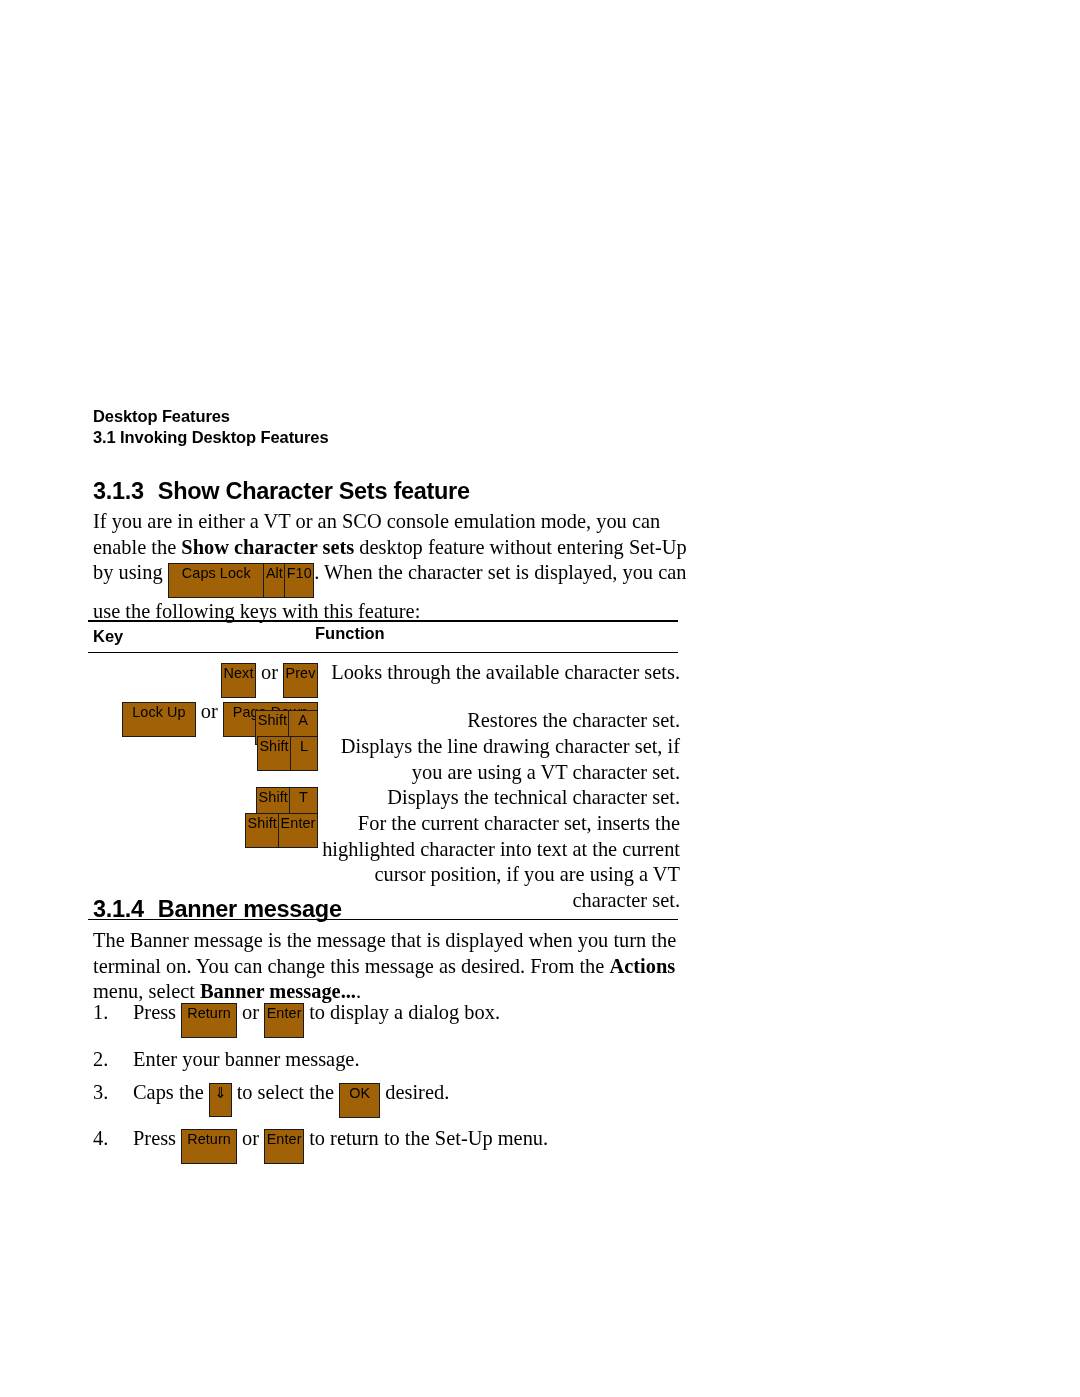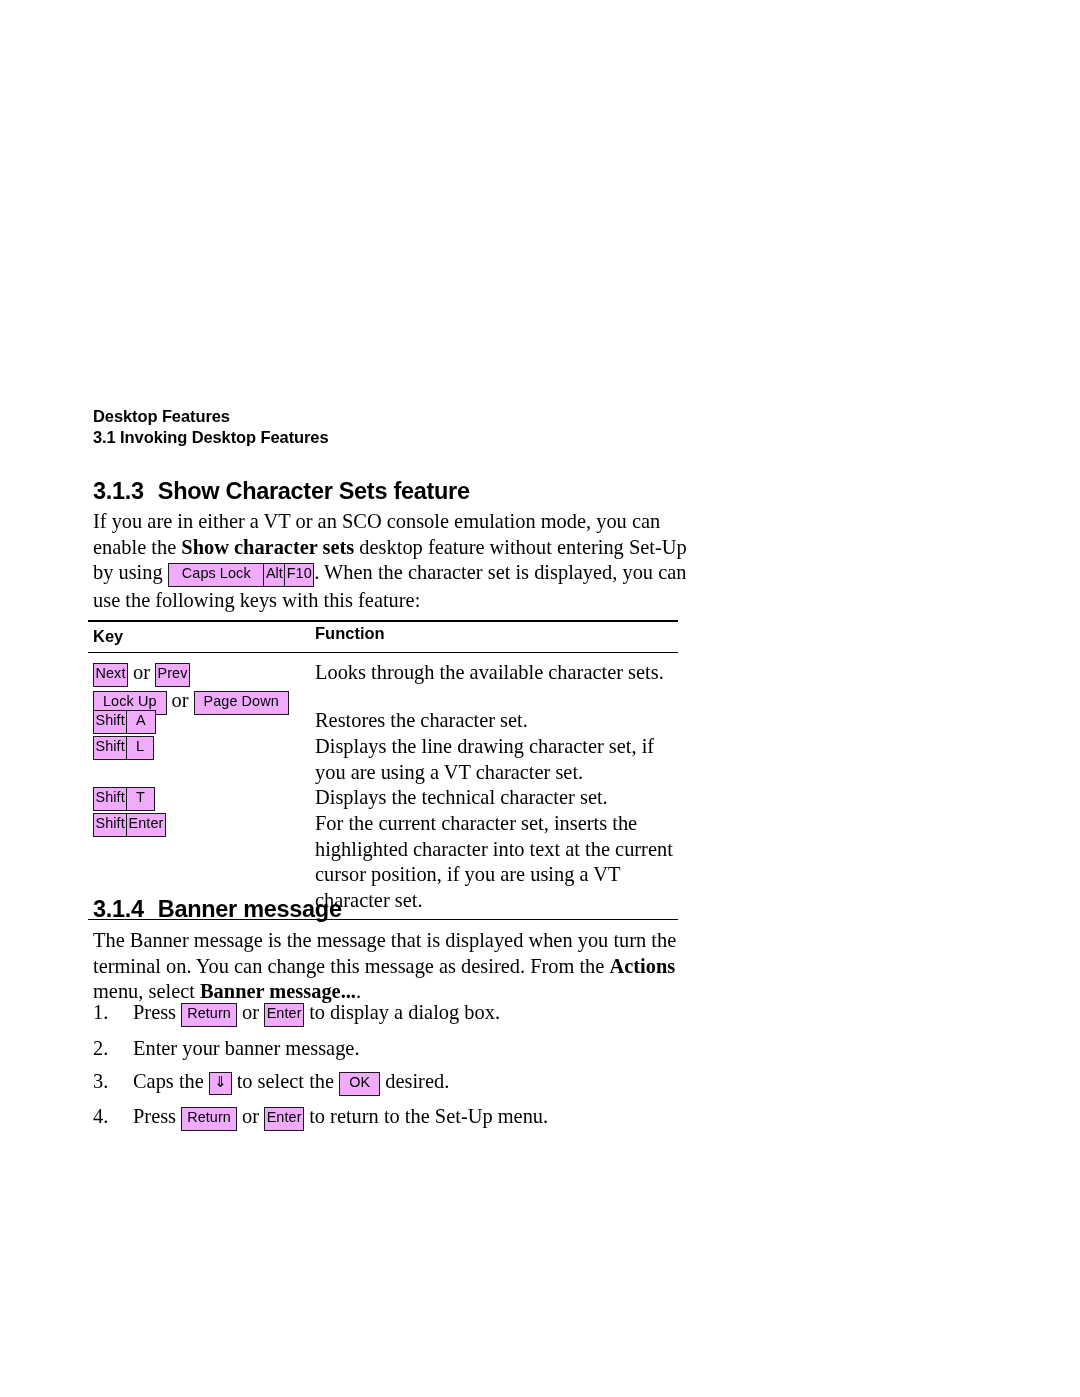--- a/index.html
+++ b/index.html
@@ -73,24 +73,24 @@
     white-space: nowrap;
     position: relative;
     top: -1px;
   }
   .key {
     display: inline-block;
     font-family: "Liberation Sans", sans-serif;
     font-size: 14.4px;
     line-height: 17px;
     border: 1.3px solid #1a1a1a;
-    padding: 1px 5px 4px 5px;
+    padding: 1px 5px 15px 5px;
     margin: 0;
     vertical-align: baseline;
-    background: #f0abfc;
+    background: #a16207;
     box-sizing: border-box;
     white-space: nowrap;
     letter-spacing: 0.1px;
   }
   
   .keygroup .key + .key { border-left-width: 1.3px; margin-left: -1.3px; }
   .key.tight { padding-left: 1.5px; padding-right: 1.5px; }
   .key.wide  { padding-left: 9px;  padding-right: 9px; }
   .key.xwide { padding-left: 13px; padding-right: 13px; }
   .key.arrow {
@@ -123,20 +123,21 @@
     position: relative;
     height: 21px;
   }
   #keytable .thead .col-key { position: absolute; left: 5px; top: 5px; }
   #keytable .thead .col-fn  { position: absolute; left: 227px; top: 2px; }
 
   #keytable .trow {
     position: relative;
     padding: 0;
     min-height: 26px;
+    text-align: right;
   }
   #keytable .cell-key {
     position: absolute;
     left: 5px;
     top: 0;
     width: 225px;
   }
   #keytable .cell-fn {
     margin-left: 227px;
     font-family: "Liberation Serif", serif;

